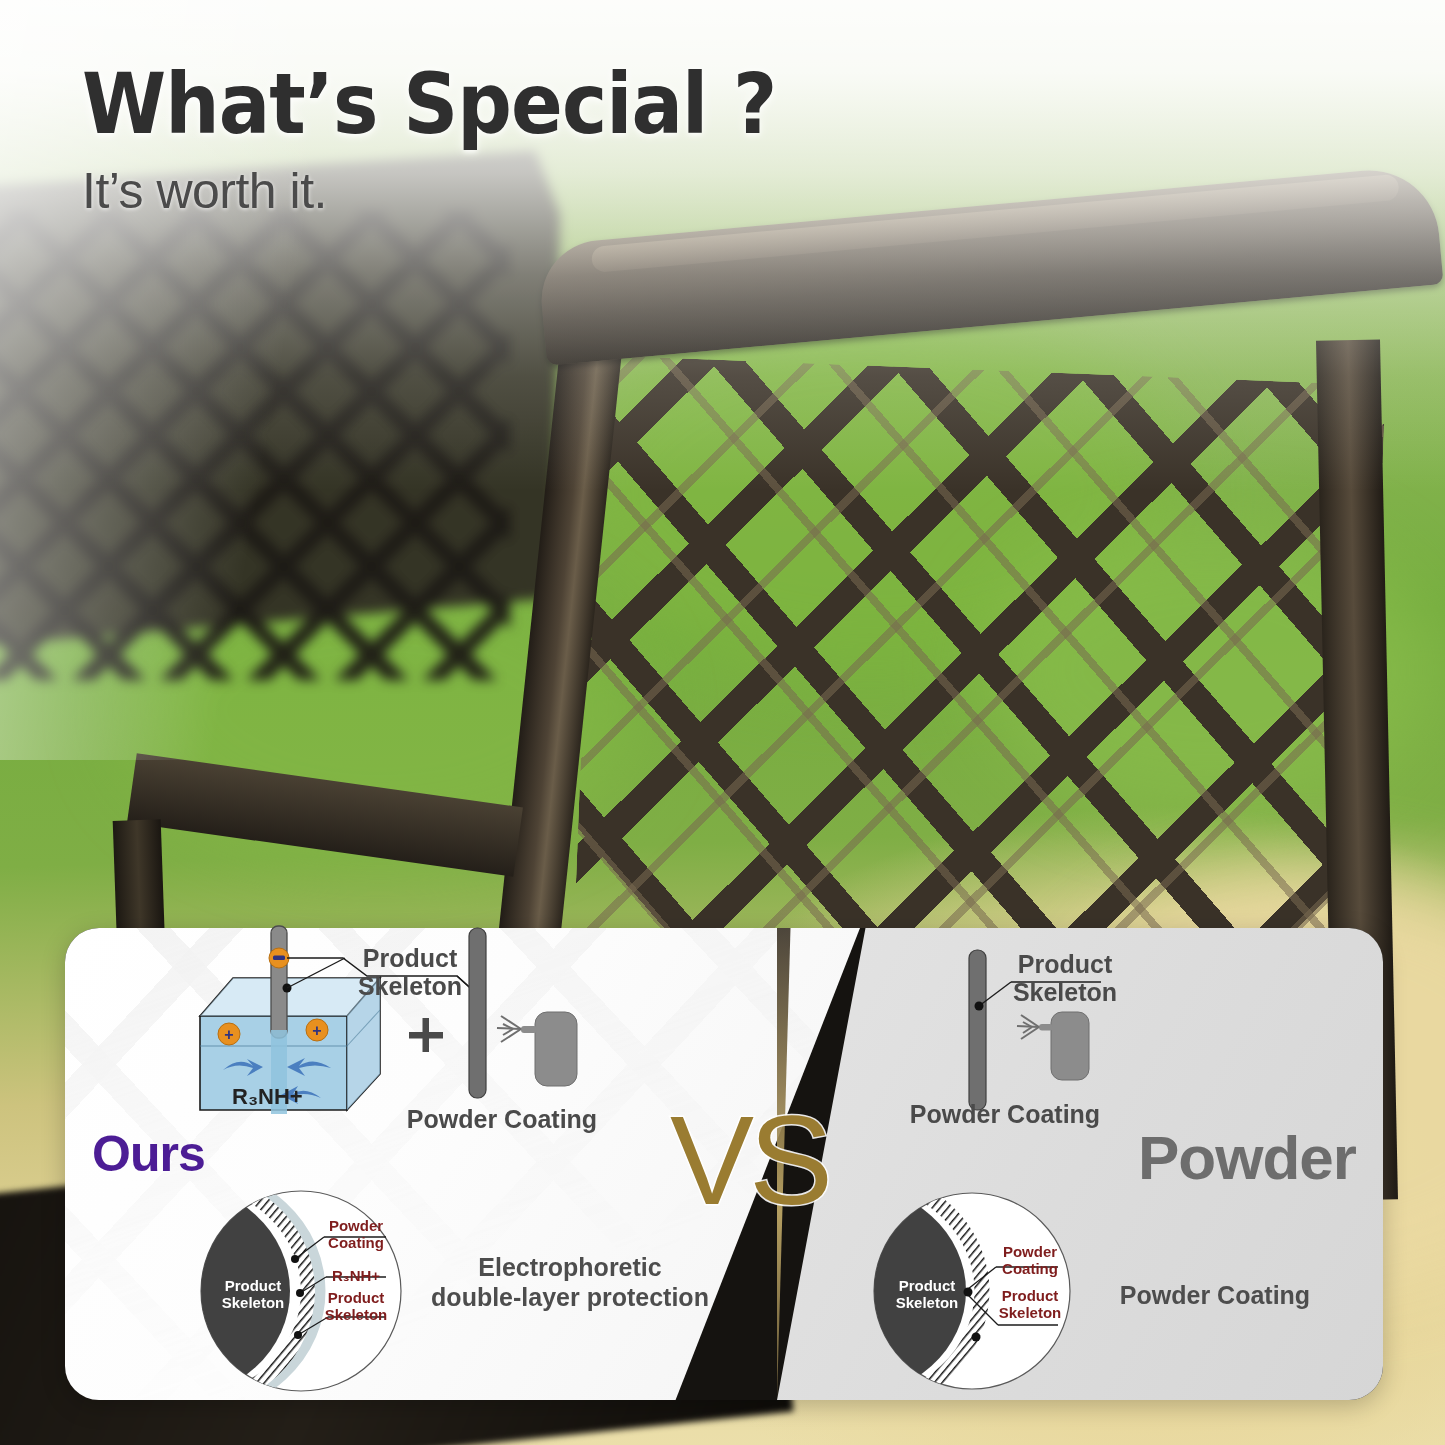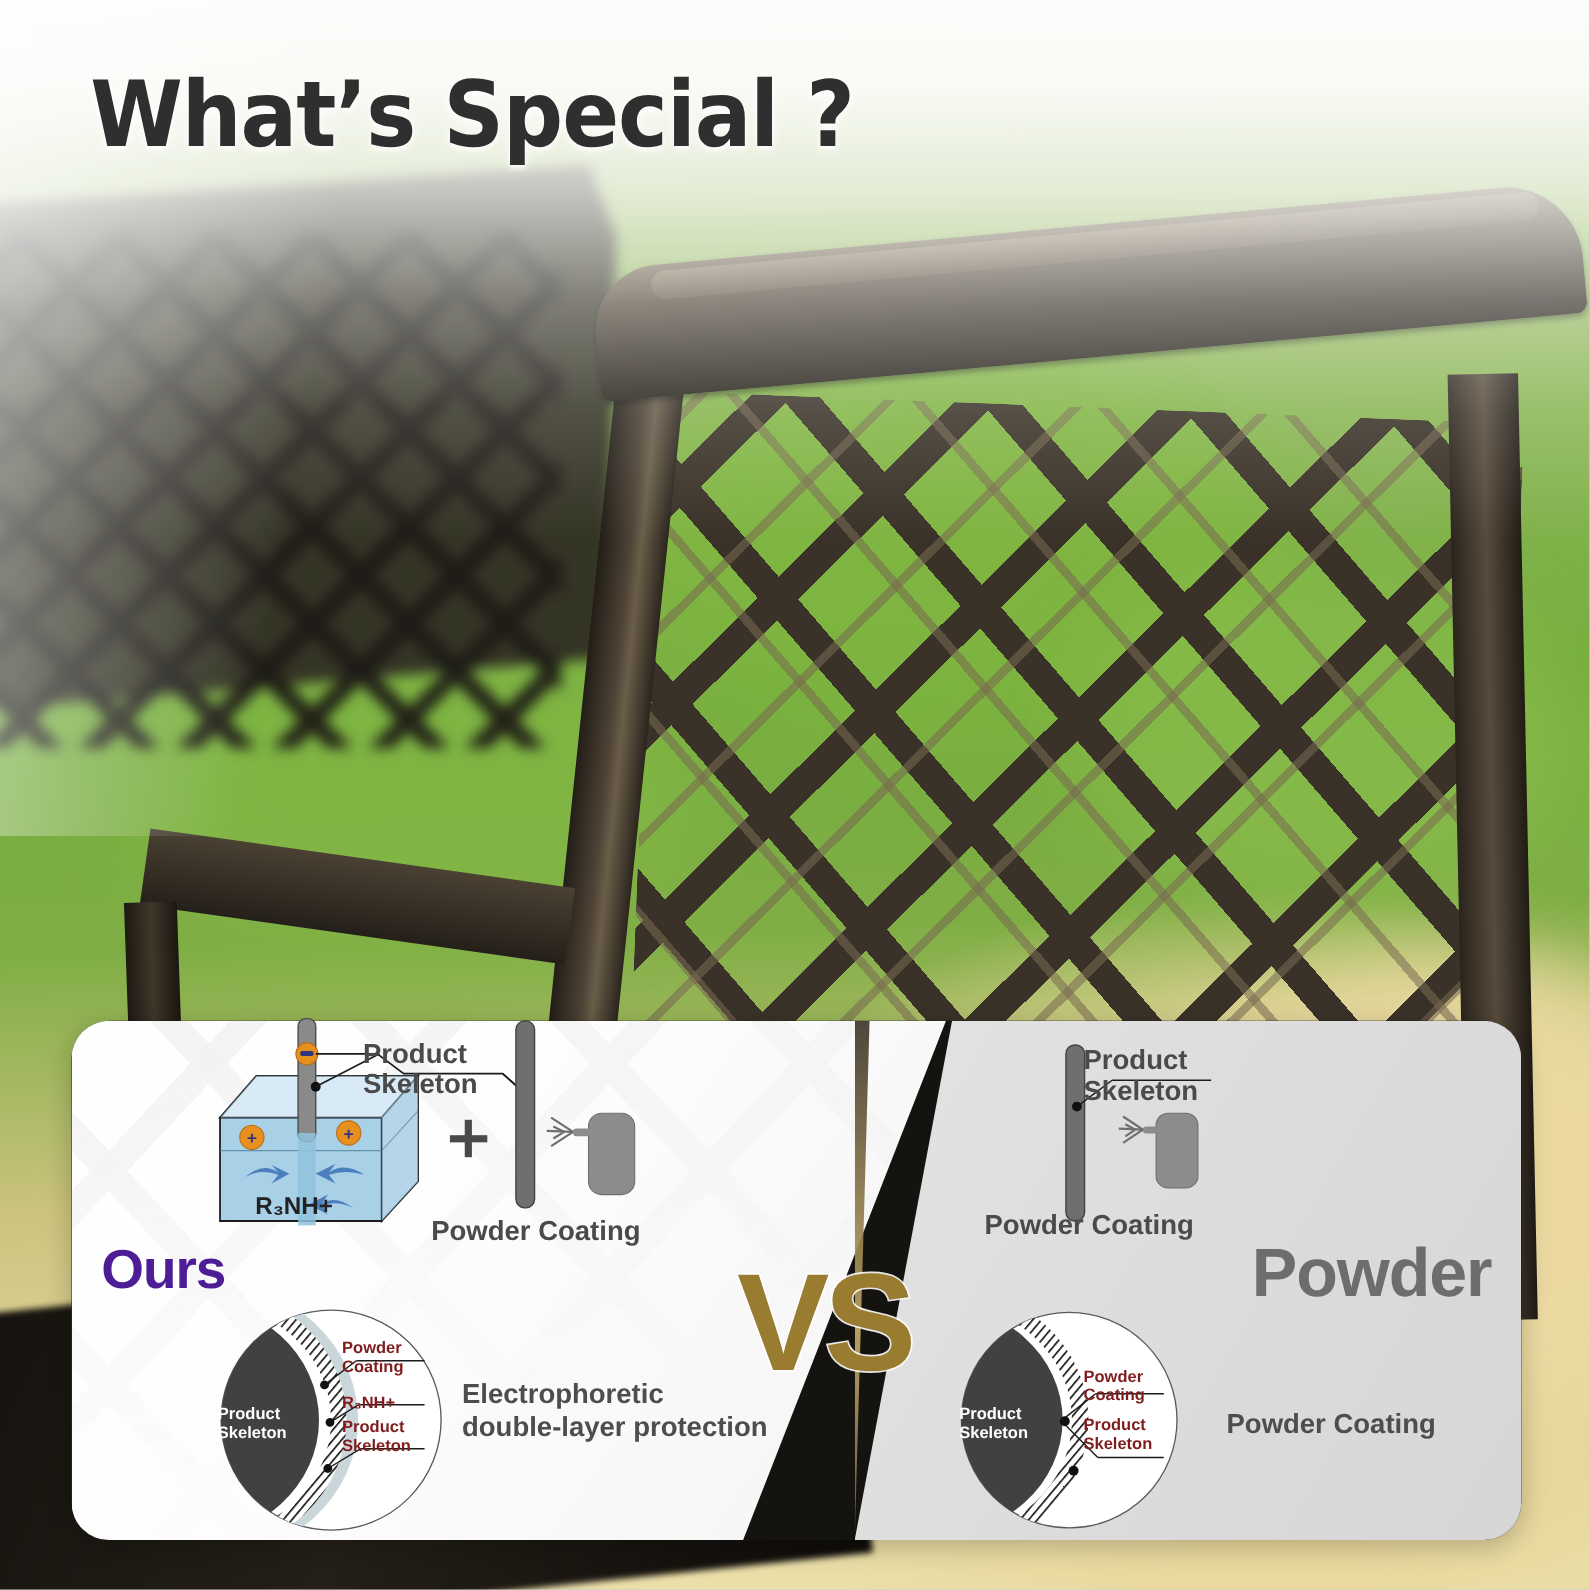--- a/index.html
+++ b/index.html
@@ -172,35 +172,34 @@
   }
 
   
   #ours-label{
     position:absolute; left:92px; top:1125px; z-index:12;
     font-size:50px; font-weight:bold; color:#4c1d95; letter-spacing:-1px;
     text-shadow:0 1px 2px rgba(255,255,255,.6);
   }
   #vs-label{
     position:absolute; left:670px; top:1088px; z-index:14;
-    font-size:126px; font-weight:bold; color:#9a7c31; letter-spacing:-5px;
+    font-size:126px; font-weight:normal; color:#9a7c31; letter-spacing:-5px;
     -webkit-text-stroke:3px rgba(255,255,255,.9);
     paint-order:stroke fill;
-    margin-top:41px;
   }
   #others-label{
     position:absolute; left:1138px; top:1122px; z-index:12;
     font-size:62px; font-weight:bold; color:#6d6d6d; letter-spacing:-1px;
   }
 
   
   .dtext{
     position:absolute; z-index:12;
     font-family:"Liberation Sans", sans-serif;
-    font-weight:bold; color:#4a4a4a; text-align:left; line-height:1.12;
+    font-weight:bold; color:#4a4a4a; text-align:center; line-height:1.12;
     white-space:pre-line;
   }
   .tank-label{ font-size:25px; }
   .small-label{ font-size:15px; color:#7f1d1d; }
   .caption{ font-size:25px; color:#4d4d4d; line-height:1.2; }
   .wlabel{ color:#ffffff; }
 
   svg{ overflow:visible; }
   .dg{ position:absolute; z-index:11; }
 </style>
@@ -230,20 +229,21 @@
   </div>
 
   <div class="darkfoot"></div>
 
   <div class="haze"></div>
   <div class="haze-left"></div>
 </div>
 
 <div id="heading">
   <div id="title">What’s Special ?</div>
+  <div id="subtitle">It’s worth it.</div>
 </div>
 
 <div id="card">
   <div class="panel panel-left"></div>
   <div class="watermark"></div>
   <div class="panel panel-right"></div>
   <div class="divider-sheen"></div>
 </div>
 
 <svg class="dg" style="left:195px; top:938px;" width="420" height="200" viewBox="0 0 420 200">

